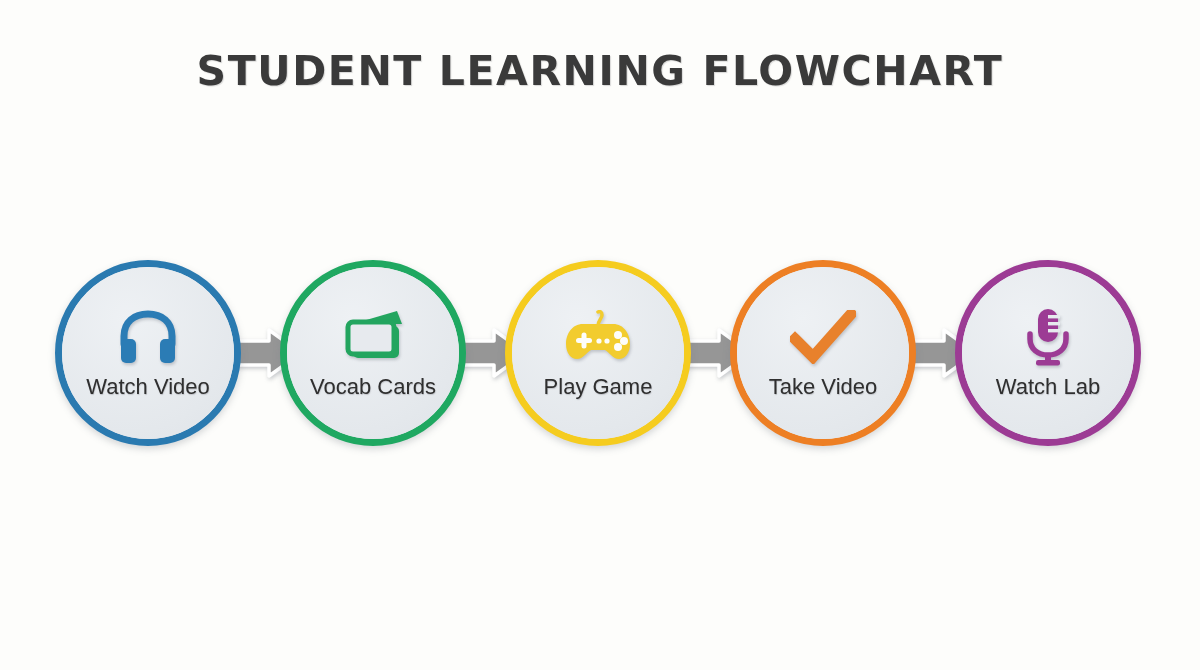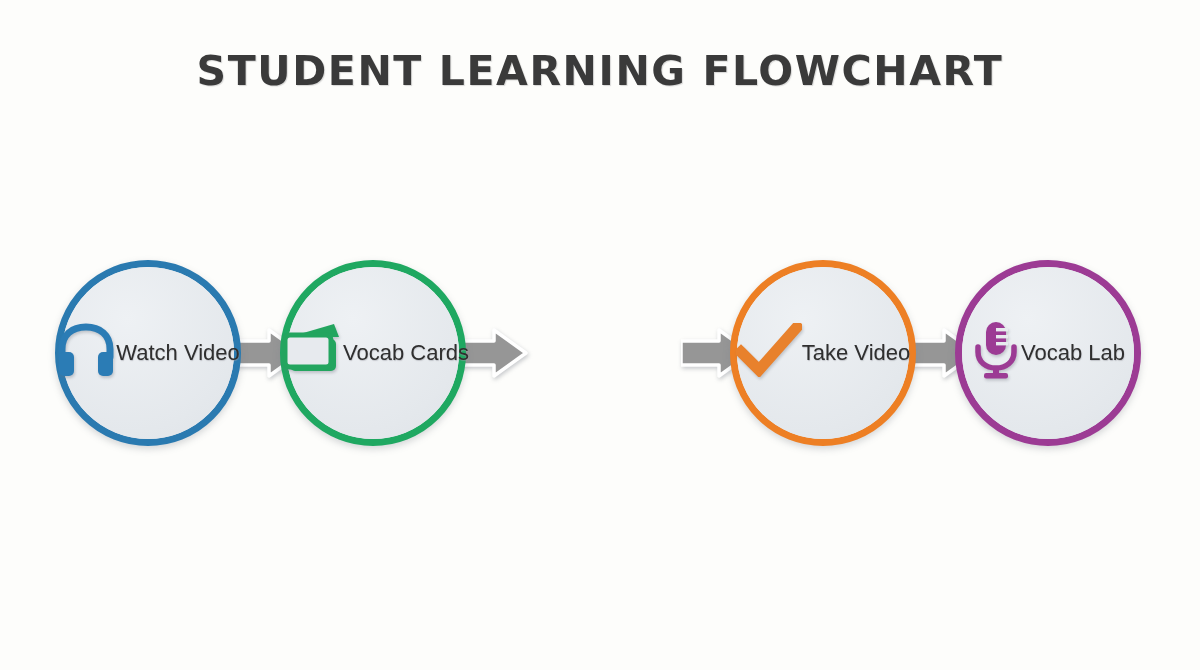--- a/index.html
+++ b/index.html
@@ -58,20 +58,21 @@
     border: 7px solid #888;
     box-shadow: 0 3px 7px rgba(120,125,135,0.30);
   }
 
   .node-inner {
     position: absolute;
     inset: 0;
     border-radius: 50%;
     background: radial-gradient(circle at 38% 30%, #eef1f4 0%, #e4e8ec 70%, #dfe3e8 100%);
     display: flex;
+    flex-direction: column;
     align-items: center;
     justify-content: center;
   }
 
   .icon-wrap {
     height: 62px;
     display: flex;
     align-items: center;
     justify-content: center;
     margin-bottom: 6px;
@@ -144,20 +145,40 @@
           <svg width="66" height="54" viewBox="0 0 66 54">
             <path d="M16 13 L57 1 L62 14 L22 14 Z" fill="#23a55f"></path>
             <rect x="13" y="16" width="46" height="32" rx="5" fill="#23a55f"></rect>
             <rect x="8" y="12" width="46" height="32" rx="5" fill="#e7eaee" stroke="#23a55f" stroke-width="5"></rect>
           </svg>
         </div>
         <div class="node-label">Vocab Cards</div>
       </div>
     </div>
 
+    <div class="node" style="left:505px; border-color:#f5cc1f;">
+      <div class="node-inner">
+        <div class="icon-wrap">
+          <svg width="68" height="54" viewBox="0 0 68 54">
+            <path d="M34 16 C34 10 38 9 38 5 C38 2 36 1 34 2" fill="none" stroke="#f2cc2e" stroke-width="3.5" stroke-linecap="round"></path>
+            <path d="M19 14 H49 C60 14 66 24 66 34 C66 43 61 49 55 49
+                     C49 49 45 42 41 40 H27 C23 42 19 49 13 49
+                     C7 49 2 43 2 34 C2 24 8 14 19 14 Z" fill="#f2cc2e"></path>
+            <rect x="12" y="28" width="16" height="5" rx="2.5" fill="#fdfdfb"></rect>
+            <rect x="17.5" y="22.5" width="5" height="16" rx="2.5" fill="#fdfdfb"></rect>
+            <circle cx="35" cy="31" r="2.6" fill="#fdfdfb"></circle>
+            <circle cx="43" cy="31" r="2.6" fill="#fdfdfb"></circle>
+            <circle cx="54" cy="25" r="4" fill="#fdfdfb"></circle>
+            <circle cx="54" cy="37" r="4" fill="#fdfdfb"></circle>
+            <circle cx="60" cy="31" r="4" fill="#fdfdfb"></circle>
+          </svg>
+        </div>
+        <div class="node-label">Play Game</div>
+      </div>
+    </div>
 
     <div class="node" style="left:730px; border-color:#ed7f24;">
       <div class="node-inner">
         <div class="icon-wrap">
           <svg width="66" height="54" viewBox="0 0 66 54">
             <path d="M5 29 L23 47 L61 4" fill="none" stroke="#e8812c" stroke-width="11" stroke-linecap="square" stroke-linejoin="miter"></path>
           </svg>
         </div>
         <div class="node-label">Take Video</div>
       </div>
@@ -169,18 +190,18 @@
           <svg width="50" height="58" viewBox="0 0 50 58">
             <rect x="15" y="1" width="20" height="33" rx="10" fill="#9c3b94"></rect>
             <rect x="25" y="7" width="12" height="3.4" fill="#e7eaee"></rect>
             <rect x="25" y="14" width="12" height="3.4" fill="#e7eaee"></rect>
             <rect x="25" y="21" width="12" height="3.4" fill="#e7eaee"></rect>
             <path d="M7 26 V31 C7 41 15 47 25 47 C35 47 43 41 43 31 V26" fill="none" stroke="#9c3b94" stroke-width="5.5" stroke-linecap="round"></path>
             <rect x="22" y="45" width="6" height="9" fill="#9c3b94"></rect>
             <rect x="13" y="52" width="24" height="5.5" rx="2.2" fill="#9c3b94"></rect>
           </svg>
         </div>
-        <div class="node-label">Vocab Lab</div>
+        <div class="node-label">Watch Lab</div>
       </div>
     </div>
 
   </div>
 </div>
 
 </body></html>

